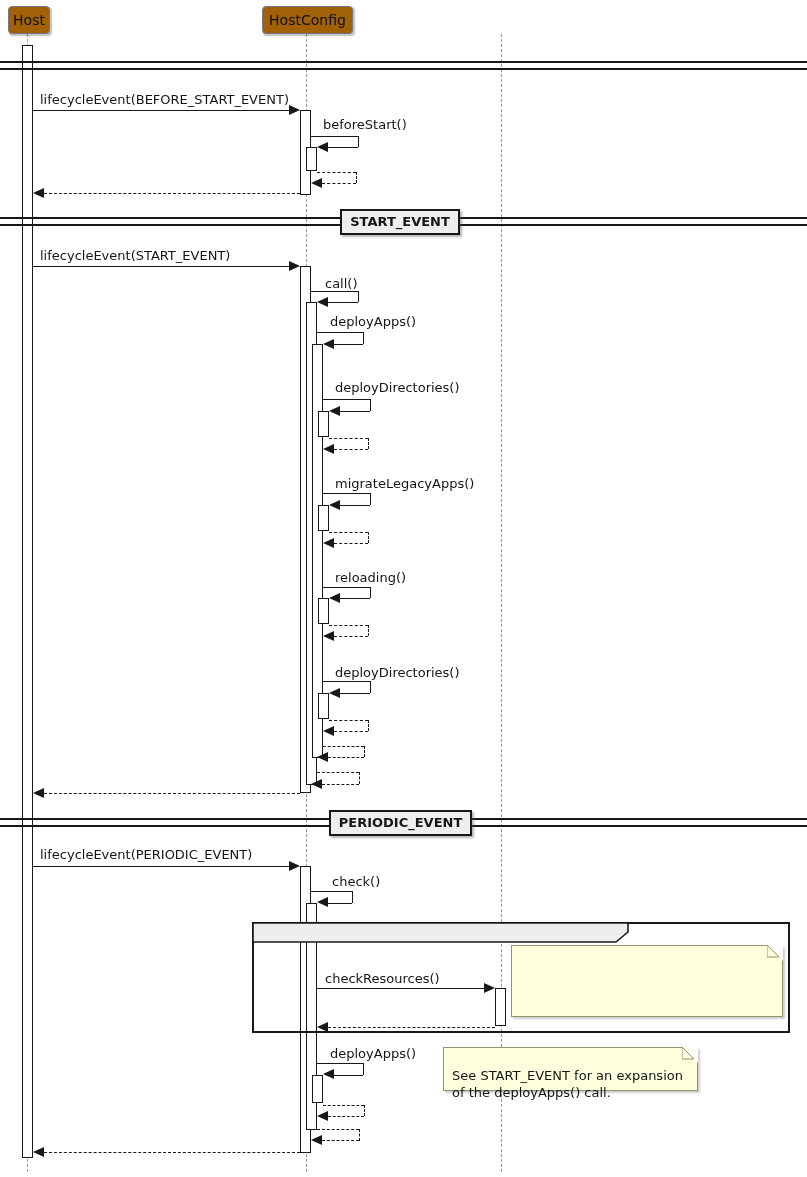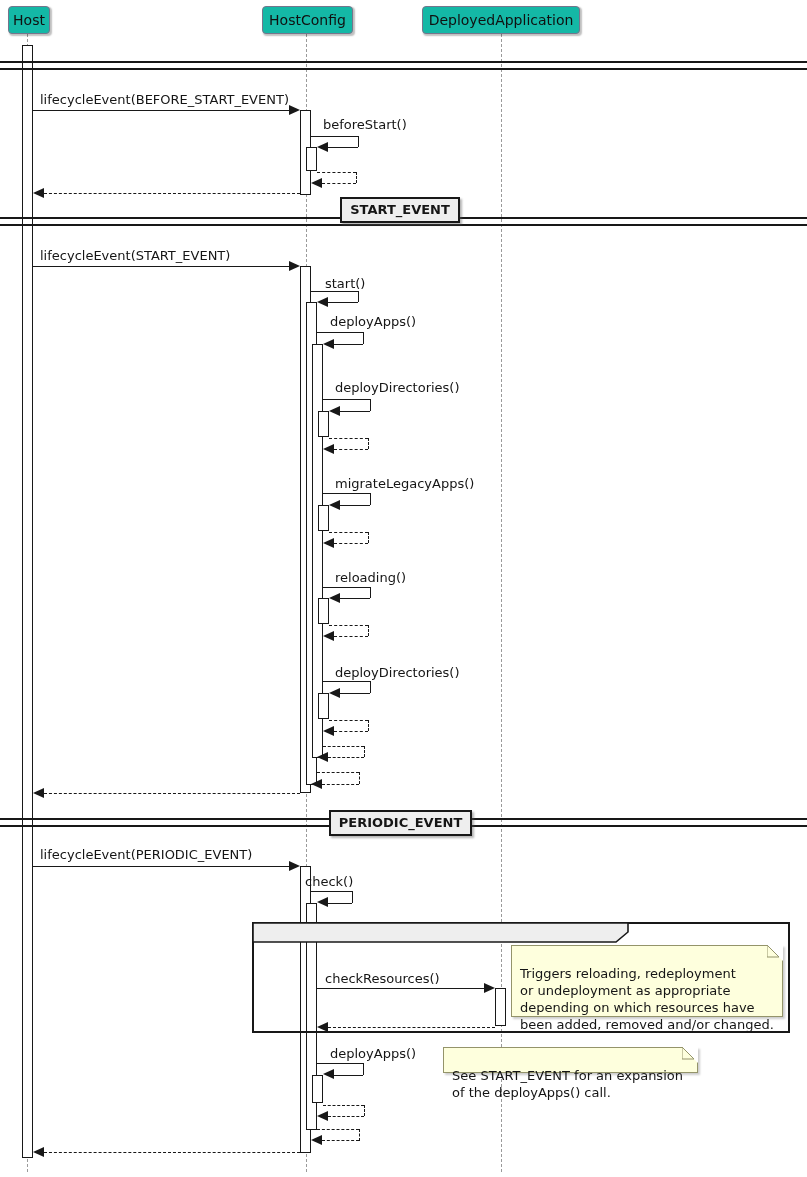--- a/index.html
+++ b/index.html
@@ -14,21 +14,21 @@
   .vl{position:absolute;width:0;border-left:1px solid #181818;}
   .vld{position:absolute;width:0;border-left:1px dashed #181818;}
   
   .ar{position:absolute;width:0;height:0;border-top:5px solid transparent;border-bottom:5px solid transparent;border-left:11px solid #181818;}
   .al{position:absolute;width:0;height:0;border-top:5px solid transparent;border-bottom:5px solid transparent;border-right:11px solid #181818;}
   
   .act{position:absolute;width:11px;box-sizing:border-box;background:#ffffff;border:1px solid #181818;}
   
   .lbl{position:absolute;font-size:13px;line-height:15px;white-space:nowrap;color:#151515;}
   
-  .phead{position:absolute;height:28px;box-sizing:border-box;background:#14b8a6;border:1px solid #75758c;
+  .phead{position:absolute;height:28px;box-sizing:border-box;background:#a16207;border:1px solid #75758c;
          border-radius:4px;text-align:center;font-size:14px;line-height:26px;color:#101010;
          box-shadow:1.5px 1.5px 1.5px rgba(0,0,0,0.25);}
   
   .divline{position:absolute;left:0;width:807px;height:0;border-top:2px solid #181818;}
   .divbox{position:absolute;height:26px;box-sizing:border-box;background:#EEEEEE;border:2px solid #181818;
           text-align:center;font-size:13px;font-weight:bold;line-height:22px;
           box-shadow:2px 2px 2px rgba(90,90,90,0.45);}
   
   .grp{position:absolute;box-sizing:border-box;border:2px solid #181818;background:transparent;}
   .grplbl{position:absolute;font-size:12.5px;font-weight:bold;white-space:nowrap;color:#101010;}
@@ -42,21 +42,20 @@
 <body>
 
 <div id="canvas">
 
   <div class="ll" style="left:27px;top:34px;height:1138px"></div>
   <div class="ll" style="left:306px;top:34px;height:1138px"></div>
   <div class="ll" style="left:501px;top:34px;height:1138px"></div>
 
   <div class="phead" style="left:8px;top:6px;width:42px">Host</div>
   <div class="phead" style="left:262px;top:6px;width:91px">HostConfig</div>
-  <div class="phead" style="left:422px;top:6px;width:158px">DeployedApplication</div>
 
   <div class="act" style="left:22px;top:45px;height:1113px"></div>
 
   <div class="divline" style="top:61px"></div>
   <div class="divline" style="top:68px"></div>
 
   <div class="lbl" style="left:40px;top:92px">lifecycleEvent(BEFORE_START_EVENT)</div>
   <div class="hl" style="left:33px;top:110px;width:256px"></div>
   <div class="ar" style="left:289px;top:105px"></div>
 
@@ -72,28 +71,28 @@
   <div class="hld" style="left:317px;top:172px;width:39px"></div>
   <div class="vld" style="left:356px;top:172px;height:11px"></div>
   <div class="al" style="left:311px;top:178px"></div>
   <div class="hld" style="left:322px;top:183px;width:34px"></div>
 
   <div class="hld" style="left:44px;top:193px;width:256px"></div>
   <div class="al" style="left:33px;top:188px"></div>
 
   <div class="divline" style="top:217px"></div>
   <div class="divline" style="top:224px"></div>
-  <div class="divbox" style="left:340px;top:197px;width:120px">START_EVENT</div>
+  <div class="divbox" style="left:340px;top:209px;width:120px">START_EVENT</div>
 
   <div class="lbl" style="left:40px;top:248px">lifecycleEvent(START_EVENT)</div>
   <div class="hl" style="left:33px;top:266px;width:256px"></div>
   <div class="ar" style="left:289px;top:261px"></div>
   <div class="act" style="left:300px;top:266px;height:527px"></div>
 
-  <div class="lbl" style="left:325px;top:276px">start()</div>
+  <div class="lbl" style="left:325px;top:276px">call()</div>
   <div class="hl" style="left:311px;top:291px;width:47px"></div>
   <div class="vl" style="left:358px;top:291px;height:11px"></div>
   <div class="al" style="left:317px;top:297px"></div>
   <div class="hl" style="left:328px;top:302px;width:30px"></div>
   <div class="act" style="left:306px;top:302px;height:483px"></div>
 
   <div class="lbl" style="left:330px;top:314px">deployApps()</div>
   <div class="hl" style="left:317px;top:332px;width:46px"></div>
   <div class="vl" style="left:363px;top:332px;height:12px"></div>
   <div class="al" style="left:323px;top:339px"></div>
@@ -159,58 +158,54 @@
 
   <div class="divline" style="top:818px"></div>
   <div class="divline" style="top:825px"></div>
   <div class="divbox" style="left:329px;top:810px;width:143px">PERIODIC_EVENT</div>
 
   <div class="lbl" style="left:40px;top:847px">lifecycleEvent(PERIODIC_EVENT)</div>
   <div class="hl" style="left:33px;top:866px;width:256px"></div>
   <div class="ar" style="left:289px;top:861px"></div>
   <div class="act" style="left:300px;top:866px;height:287px"></div>
 
-  <div class="lbl" style="left:305px;top:874px">check()</div>
+  <div class="lbl" style="left:332px;top:874px">check()</div>
   <div class="hl" style="left:311px;top:891px;width:41px"></div>
   <div class="vl" style="left:352px;top:891px;height:12px"></div>
   <div class="al" style="left:317px;top:897px"></div>
   <div class="hl" style="left:328px;top:903px;width:24px"></div>
   <div class="act" style="left:306px;top:903px;height:227px"></div>
 
   <div class="grp" style="left:252px;top:922px;width:538px;height:111px"></div>
   <svg style="position:absolute;left:252px;top:922px" width="378" height="21">
     <polygon points="1,1 376,1 376,10 364,20 1,20" fill="#EEEEEE" stroke="#181818" stroke-width="1.6"></polygon>
   </svg>
 
   <div class="lbl" style="left:325px;top:971px">checkResources()</div>
   <div class="hl" style="left:317px;top:988px;width:167px"></div>
   <div class="ar" style="left:484px;top:983px"></div>
   <div class="act" style="left:495px;top:988px;height:38px"></div>
   <div class="hld" style="left:328px;top:1027px;width:167px"></div>
   <div class="al" style="left:317px;top:1022px"></div>
 
   <div class="note" style="left:511px;top:945px;width:272px;height:72px">
-    <span>Triggers reloading, redeployment
-or undeployment as appropriate
-depending on which resources have
-been added, removed and/or changed.</span>
     <svg class="dogear" width="16" height="16">
       <polygon points="0,0 16,0 16,16" fill="#ffffff"></polygon>
       <polygon points="0,0 12,12 0,12" fill="#FEFFDD" stroke="#94946a" stroke-width="1"></polygon>
     </svg>
   </div>
 
   <div class="lbl" style="left:330px;top:1046px">deployApps()</div>
   <div class="hl" style="left:317px;top:1063px;width:46px"></div>
   <div class="vl" style="left:363px;top:1063px;height:12px"></div>
   <div class="al" style="left:323px;top:1069px"></div>
   <div class="hl" style="left:334px;top:1075px;width:29px"></div>
   <div class="act" style="left:312px;top:1075px;height:28px"></div>
 
-  <div class="note" style="left:443px;top:1047px;width:255px;height:26px">
+  <div class="note" style="left:443px;top:1047px;width:255px;height:44px">
     <span>See START_EVENT for an expansion
 of the deployApps() call.</span>
     <svg class="dogear" width="16" height="16">
       <polygon points="0,0 16,0 16,16" fill="#ffffff"></polygon>
       <polygon points="0,0 12,12 0,12" fill="#FEFFDD" stroke="#94946a" stroke-width="1"></polygon>
     </svg>
   </div>
 
   <div class="hld" style="left:323px;top:1105px;width:41px"></div>
   <div class="vld" style="left:364px;top:1105px;height:11px"></div>

